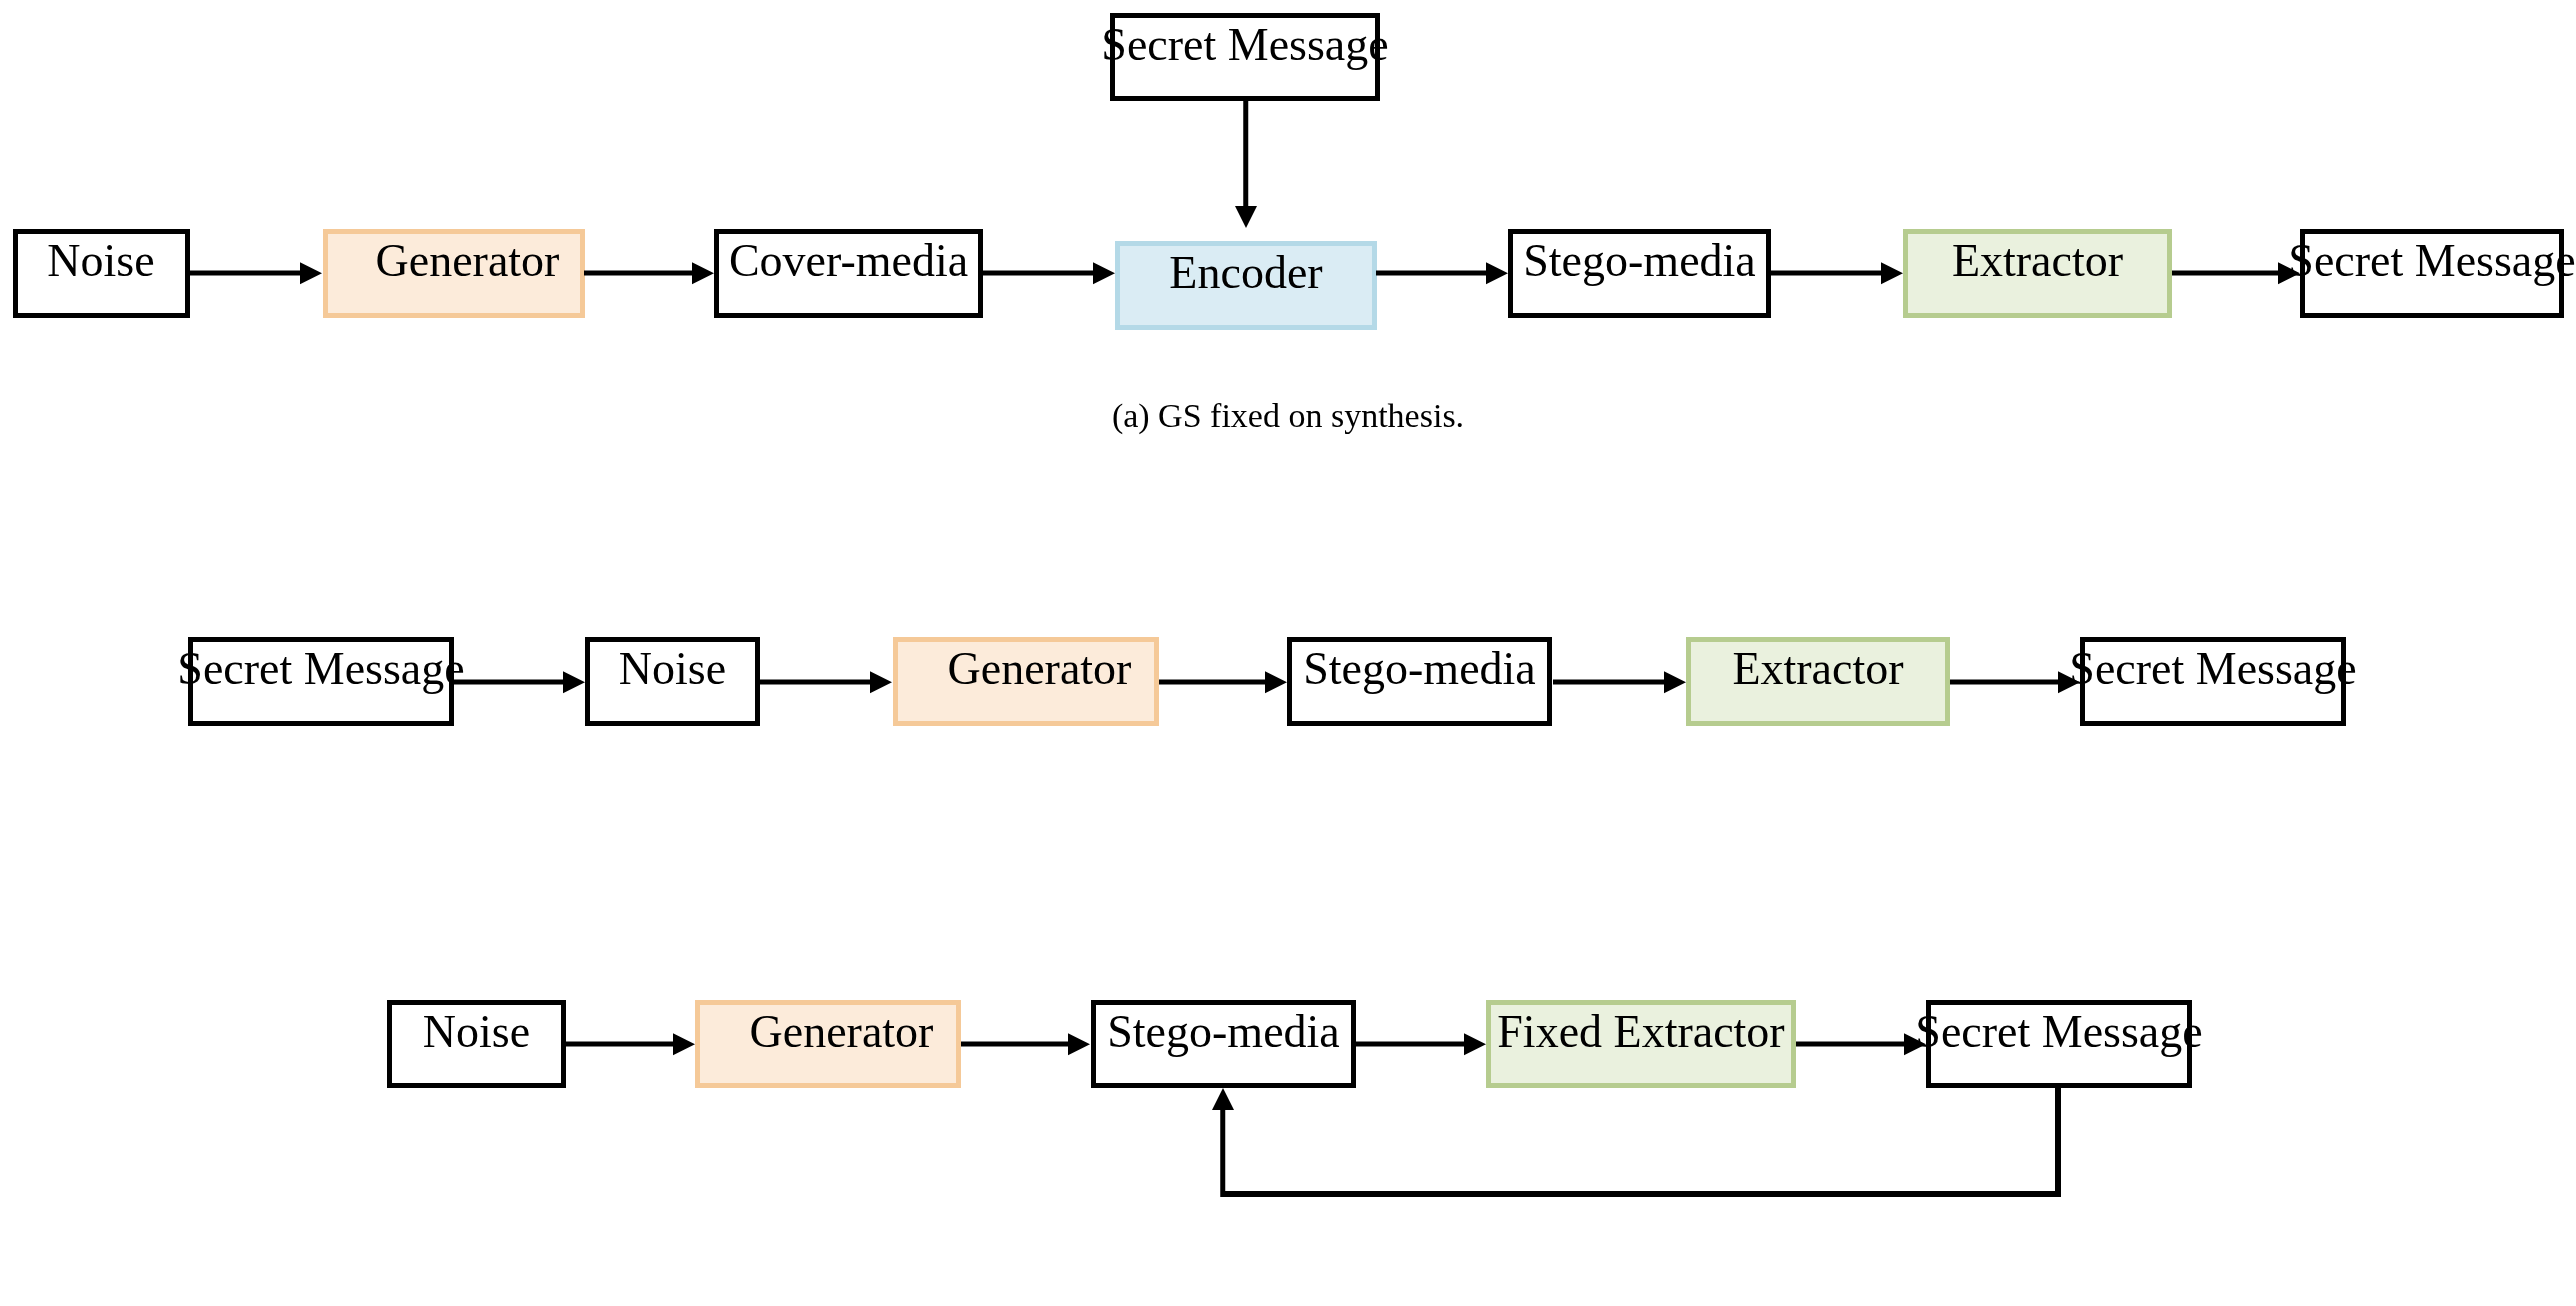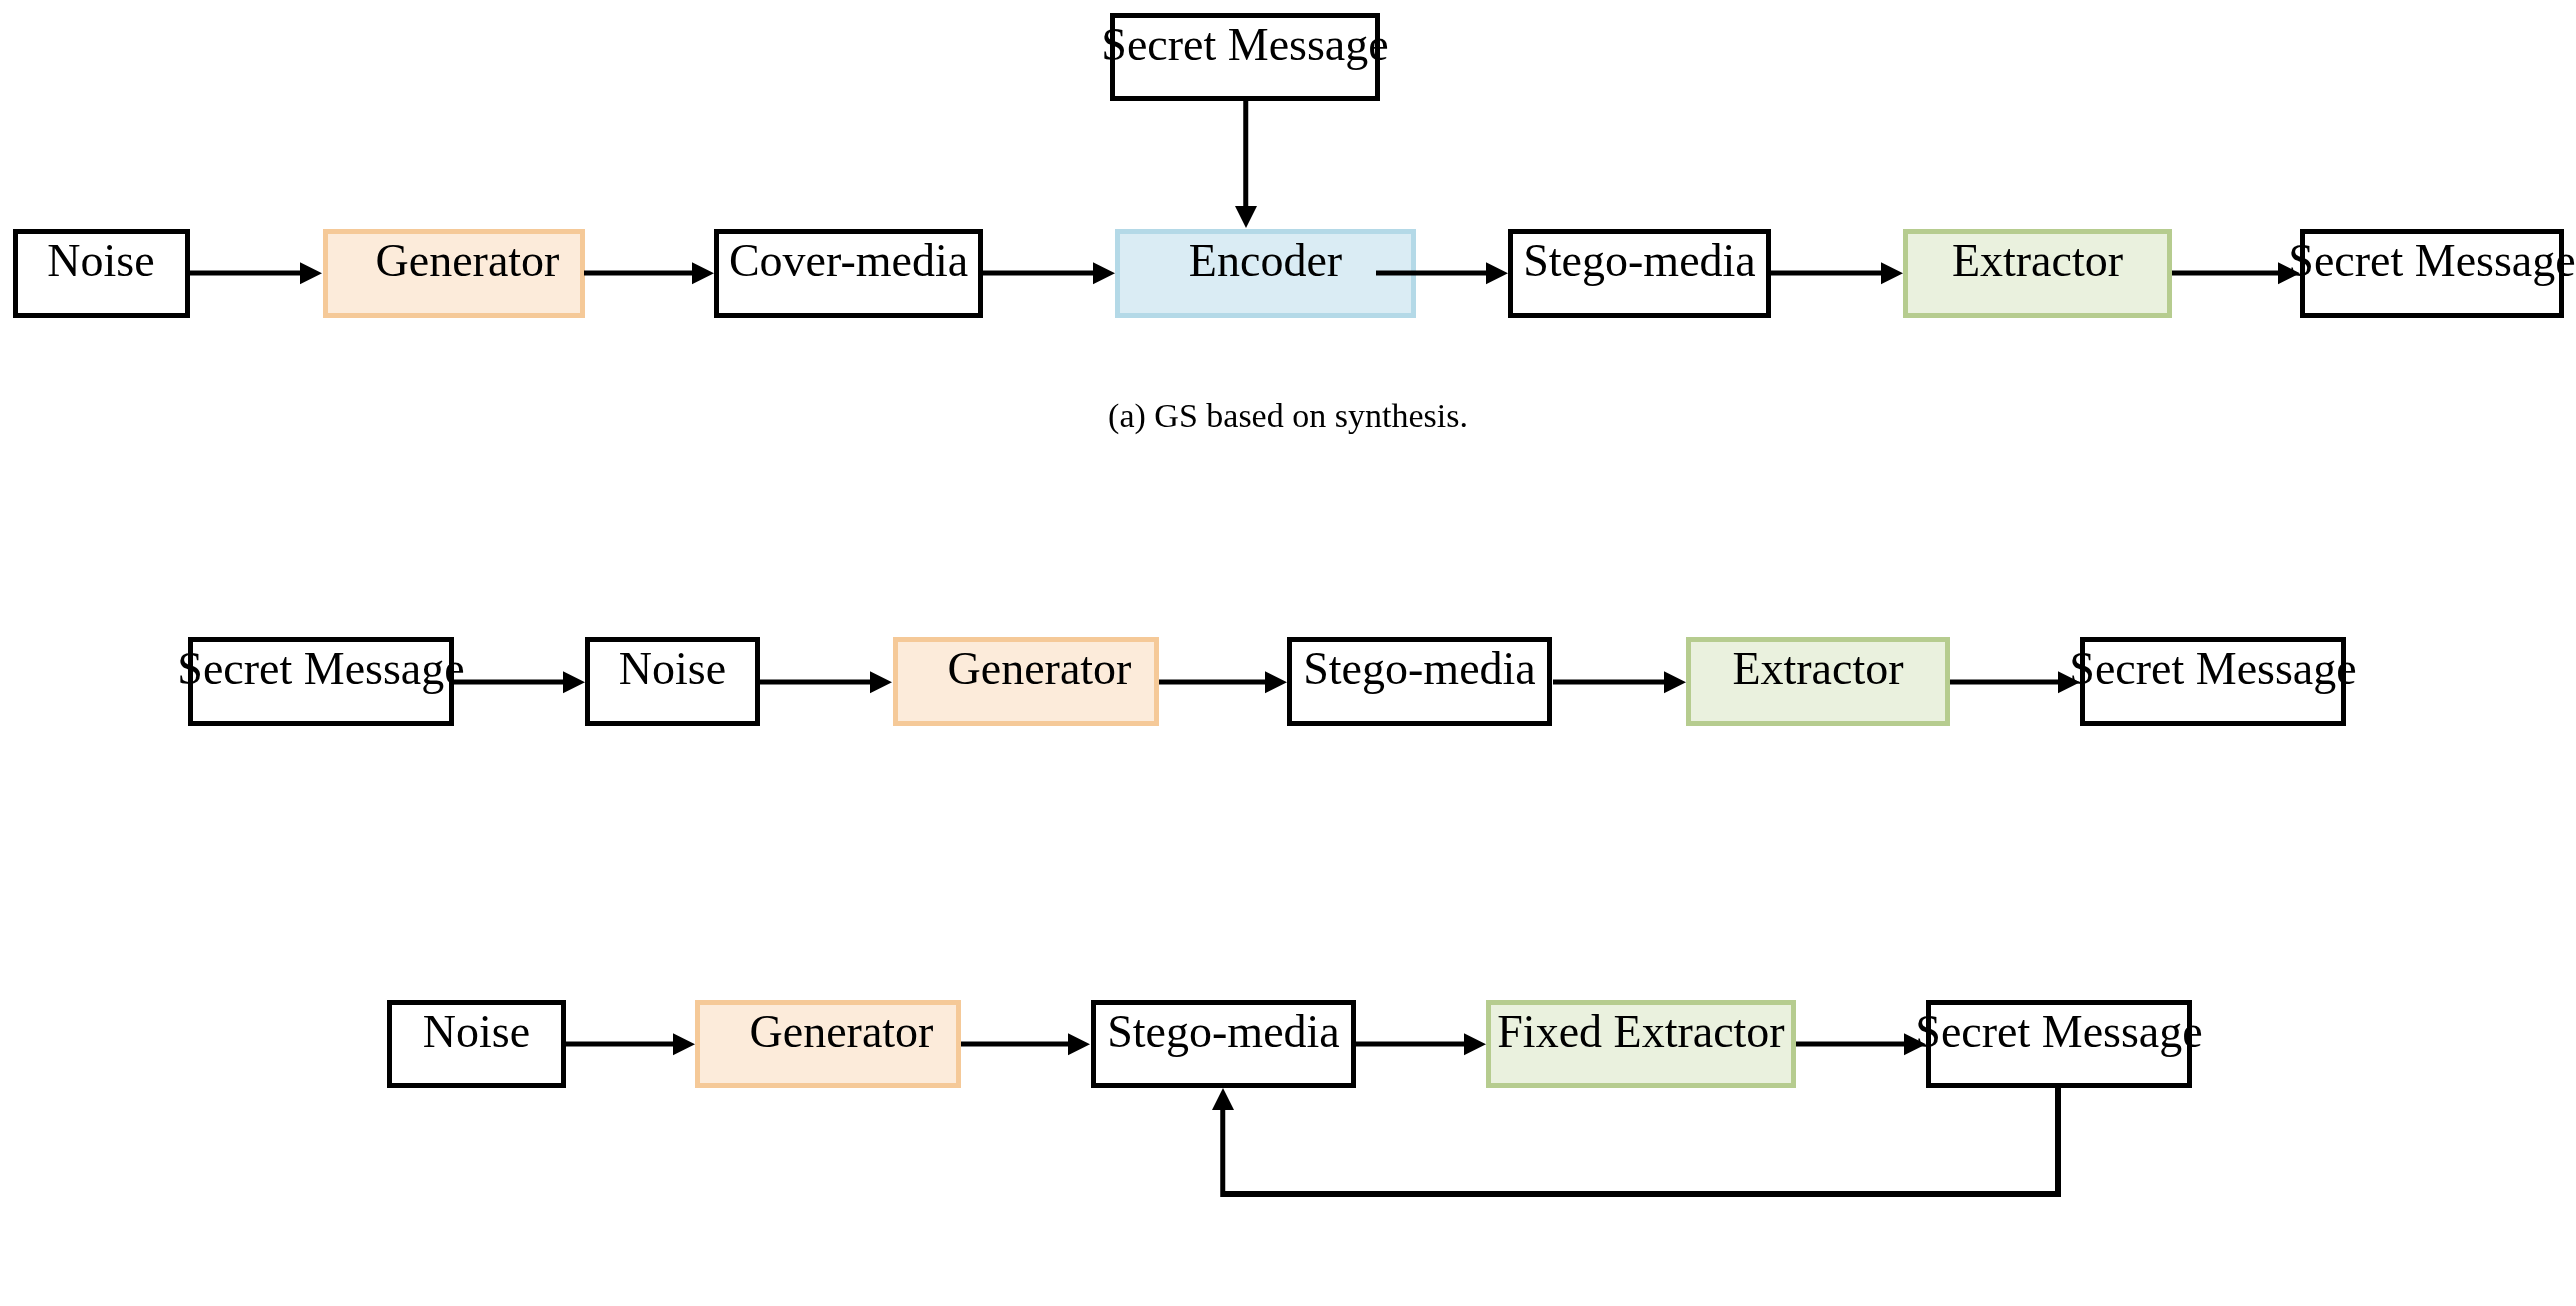--- a/index.html
+++ b/index.html
@@ -94,40 +94,40 @@
   <div class="node orange" style="left:323px; top:229px; width:262px; height:89px">
     <span>Generator</span>
   </div>
   <div class="harrow" style="left:584px; top:273px; width:130px"></div>
 
   <div class="node" style="left:714px; top:229px; width:269px; height:89px">
     <span>Cover-media</span>
   </div>
   <div class="harrow" style="left:983px; top:273px; width:132px"></div>
 
-  <div class="node blue" style="left:1115px; top:229px; width:301px; height:89px">
+  <div class="node blue" style="left:1115px; top:241px; width:262px; height:89px">
     <span>Encoder</span>
   </div>
   <div class="harrow" style="left:1376px; top:273px; width:132px"></div>
 
   <div class="node" style="left:1508px; top:229px; width:263px; height:89px">
     <span>Stego-media</span>
   </div>
   <div class="harrow" style="left:1771px; top:273px; width:132px"></div>
 
   <div class="node green" style="left:1903px; top:229px; width:269px; height:89px">
     <span>Extractor</span>
   </div>
   <div class="harrow" style="left:2172px; top:273px; width:128px"></div>
 
   <div class="node" style="left:2300px; top:229px; width:264px; height:89px">
     <span>Secret Message</span>
   </div>
 
-  <div class="caption" style="left:1288px; top:396px">(a) GS based on synthesis.</div>
+  <div class="caption" style="left:1288px; top:396px">(a) GS fixed on synthesis.</div>
 
   <div class="node" style="left:188px; top:637px; width:266px; height:89px">
     <span>Secret Message</span>
   </div>
   <div class="harrow" style="left:454px; top:682px; width:131px"></div>
 
   <div class="node" style="left:585px; top:637px; width:175px; height:89px">
     <span>Noise</span>
   </div>
   <div class="harrow" style="left:760px; top:682px; width:132px"></div>

